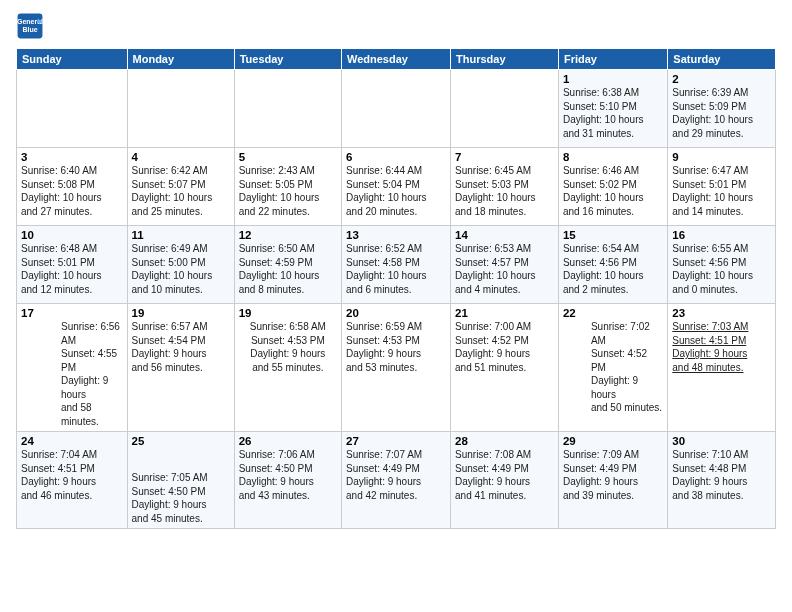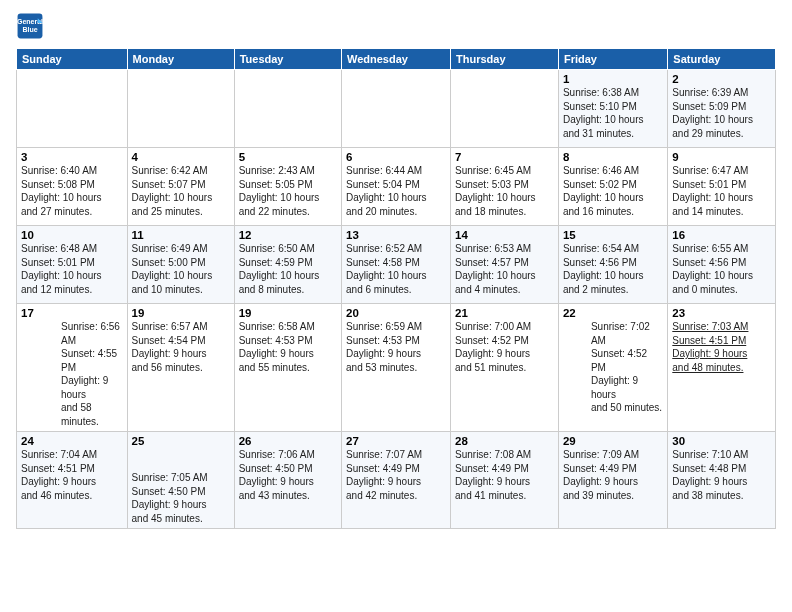--- a/index.html
+++ b/index.html
@@ -254,21 +254,21 @@
           </td>
           <td>
             <span class="day-num">19</span>
             <div class="day-info" style="white-space: pre-line;">Sunrise: 6:57 AM
 Sunset: 4:54 PM
 Daylight: 9 hours
 and 56 minutes.</div>
           </td>
           <td>
             <span class="day-num">19</span>
-            <div class="day-info" style="white-space: pre-line;">Sunrise: 6:58 AM
+            <div class="day-info" style="white-space: pre-line; text-align: center;">Sunrise: 6:58 AM
 Sunset: 4:53 PM
 Daylight: 9 hours
 and 55 minutes.</div>
           </td>
           <td>
             <span class="day-num">20</span>
             <div class="day-info" style="white-space: pre-line;">Sunrise: 6:59 AM
 Sunset: 4:53 PM
 Daylight: 9 hours
 and 53 minutes.</div>

